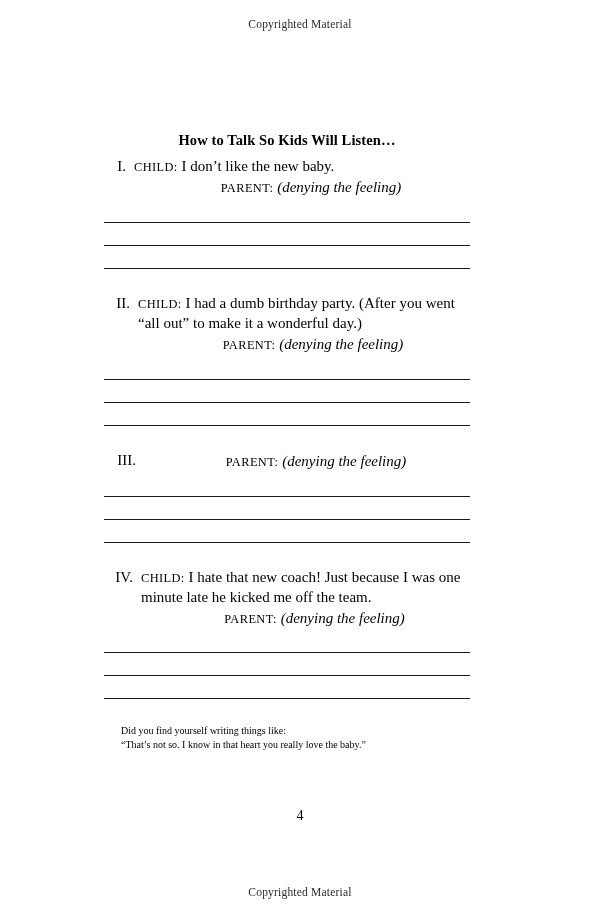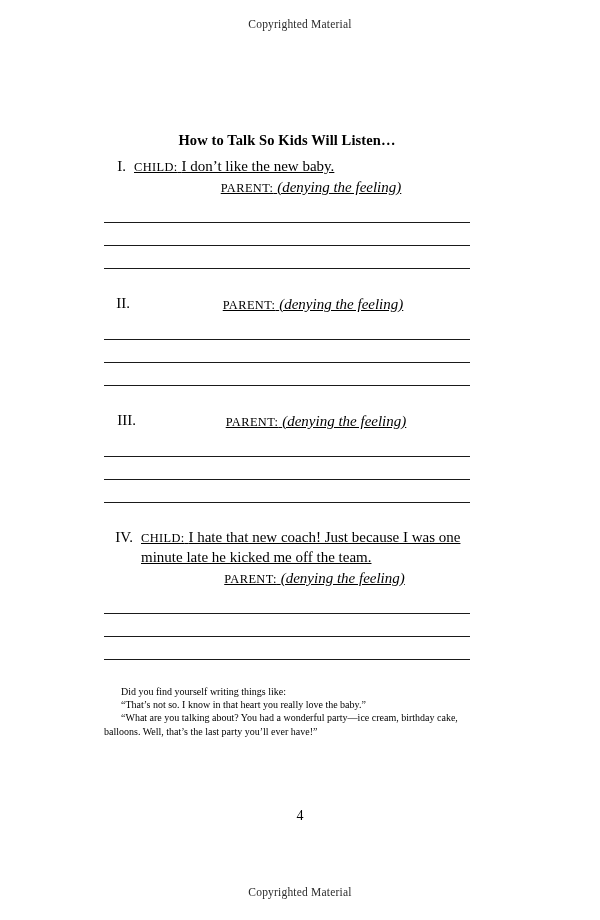--- a/index.html
+++ b/index.html
@@ -72,21 +72,20 @@
   }
   .item.i .numeral { width: 22px; }
   .item.ii .numeral { width: 26px; }
   .item.iii .numeral { width: 32px; }
   .item.iv .numeral { width: 29px; }
 
   .item .body {
     flex: 1 1 auto;
     font-size: 15px;
     line-height: 1.33;
-    text-decoration: underline;
   }
   .speaker {
     font-variant: small-caps;
     font-size: 12.4px;
     letter-spacing: 0.4px;
     font-family: "Liberation Serif", serif;
   }
   .line-child {
     margin: 0;
     text-indent: 0;
@@ -162,20 +161,24 @@
         <div class="rule"></div>
         <div class="rule"></div>
         <div class="rule"></div>
       </div>
     </div>
 
     <div class="block">
       <div class="item ii">
         <div class="numeral">II.</div>
         <div class="body">
+          <p class="line-child">
+            <span class="speaker">CHILD:</span>
+            <span>I had a dumb birthday party. (After you went “all out” to make it a wonderful day.)</span>
+          </p>
           <p class="line-parent">
             <span class="speaker">PARENT:</span>
             <span class="parenthetical">(denying the feeling)</span>
           </p>
         </div>
       </div>
       <div class="rules">
         <div class="rule"></div>
         <div class="rule"></div>
         <div class="rule"></div>
@@ -216,21 +219,20 @@
       <div class="rules">
         <div class="rule"></div>
         <div class="rule"></div>
         <div class="rule"></div>
       </div>
     </div>
 
     <div class="closing">
       <p>Did you find yourself writing things like:</p>
       <p>“That’s not so. I know in that heart you really love the baby.”</p>
-      <p>“What are you talking about? You had a wonderful party—ice cream, birthday cake, balloons. Well, that’s the last party you’ll ever have!”</p>
     </div>
 
   </div>
 
   <div class="page-number">4</div>
 
   <div class="copyright-bottom">Copyrighted Material</div>
 
 </div>
 

